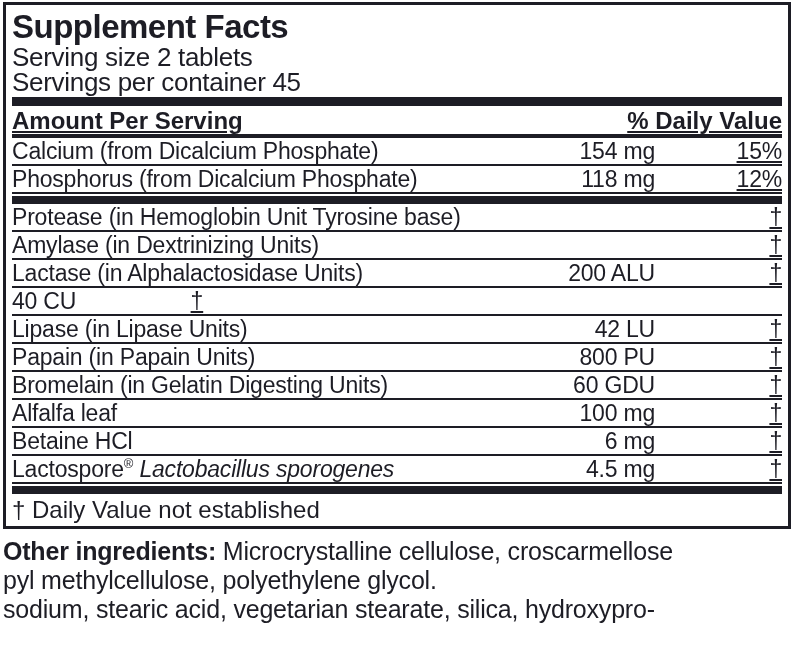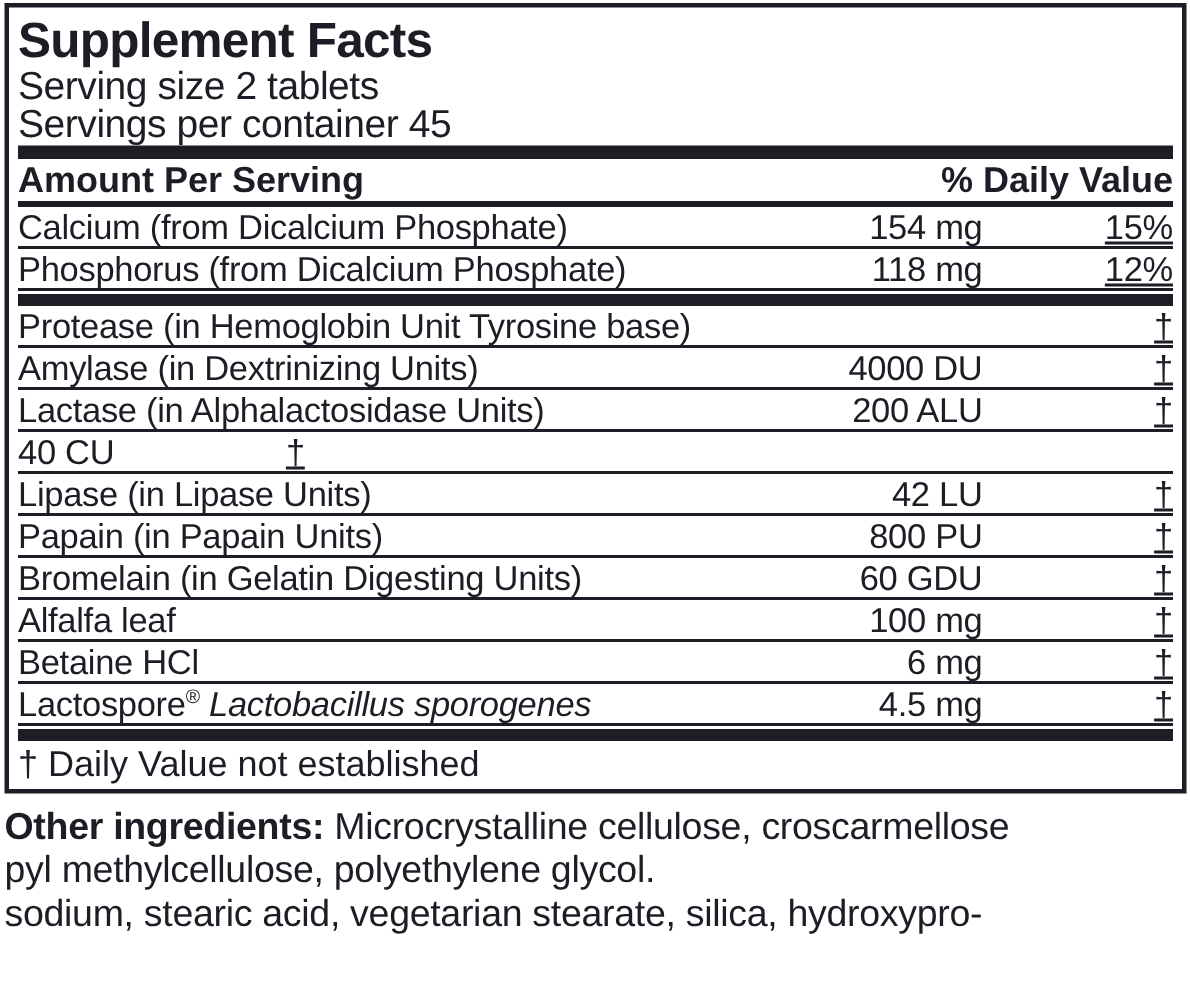--- a/index.html
+++ b/index.html
@@ -22,20 +22,21 @@
     line-height:36px;
   }
   .serving-line { font-size:26px; line-height:25px; letter-spacing:-0.3px; }
   .bar-thick { height:9px; background:var(--ink); margin-top:2px; }
   .bar-mid   { height:8px; background:var(--ink); margin-top:2px; }
   .header-row {
     display:flex; justify-content:space-between; align-items:flex-start;
     font-weight:bold; font-size:24px; line-height:25px;
     padding:2px 0 1px 0;
     border-bottom:4px solid var(--ink);
+    text-decoration:underline;
   }
   .row {
     display:flex; align-items:center;
     min-height:28px;
     border-bottom:2px solid var(--ink);
     font-size:23px; line-height:24px; letter-spacing:-0.2px;
   }
   .row .name   { flex:1 1 auto; white-space:nowrap; }
   .row .amount { flex:0 0 auto; text-align:right; padding-right:2px; }
   .row .dv     { flex:0 0 125px; text-align:right;text-decoration:underline; }
@@ -80,21 +81,20 @@
     <span class="dv">12%</span>
   </div>
 <div class="bar-mid"></div>
   <div class="row">
     <span class="name"><span class="n-main">Protease (in Hemoglobin Unit Tyrosine base)</span><span class="n-sup"></span><span class="n-italic"></span></span>
     <span class="dv">†</span>
   </div>
 
   <div class="row">
     <span class="name"><span class="n-main">Amylase (in Dextrinizing Units)</span><span class="n-sup"></span><span class="n-italic"></span></span>
-    <span class="amount">4000 DU</span>
     <span class="dv">†</span>
   </div>
 
   <div class="row">
     <span class="name"><span class="n-main">Lactase (in Alphalactosidase Units)</span><span class="n-sup"></span><span class="n-italic"></span></span>
     <span class="amount">200 ALU</span>
     <span class="dv">†</span>
   </div>
 
   <div class="row">

